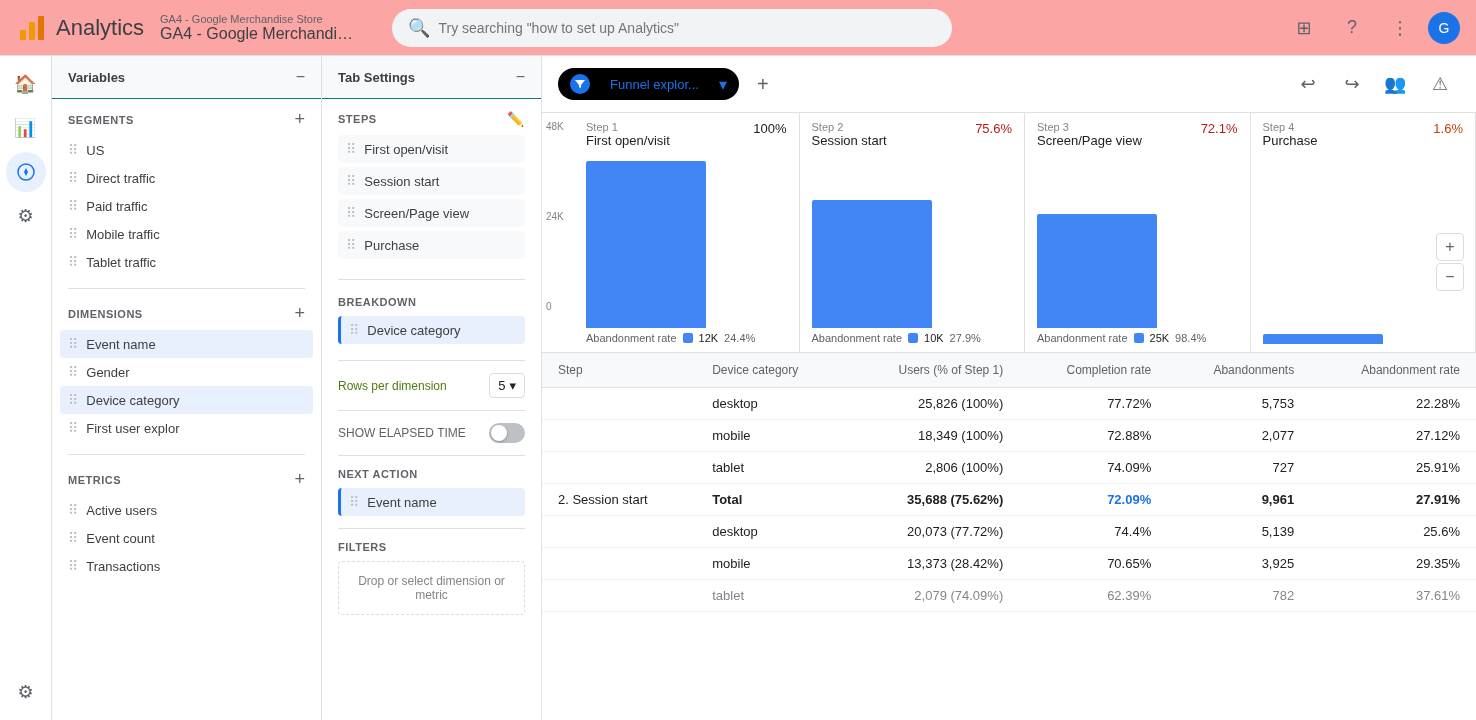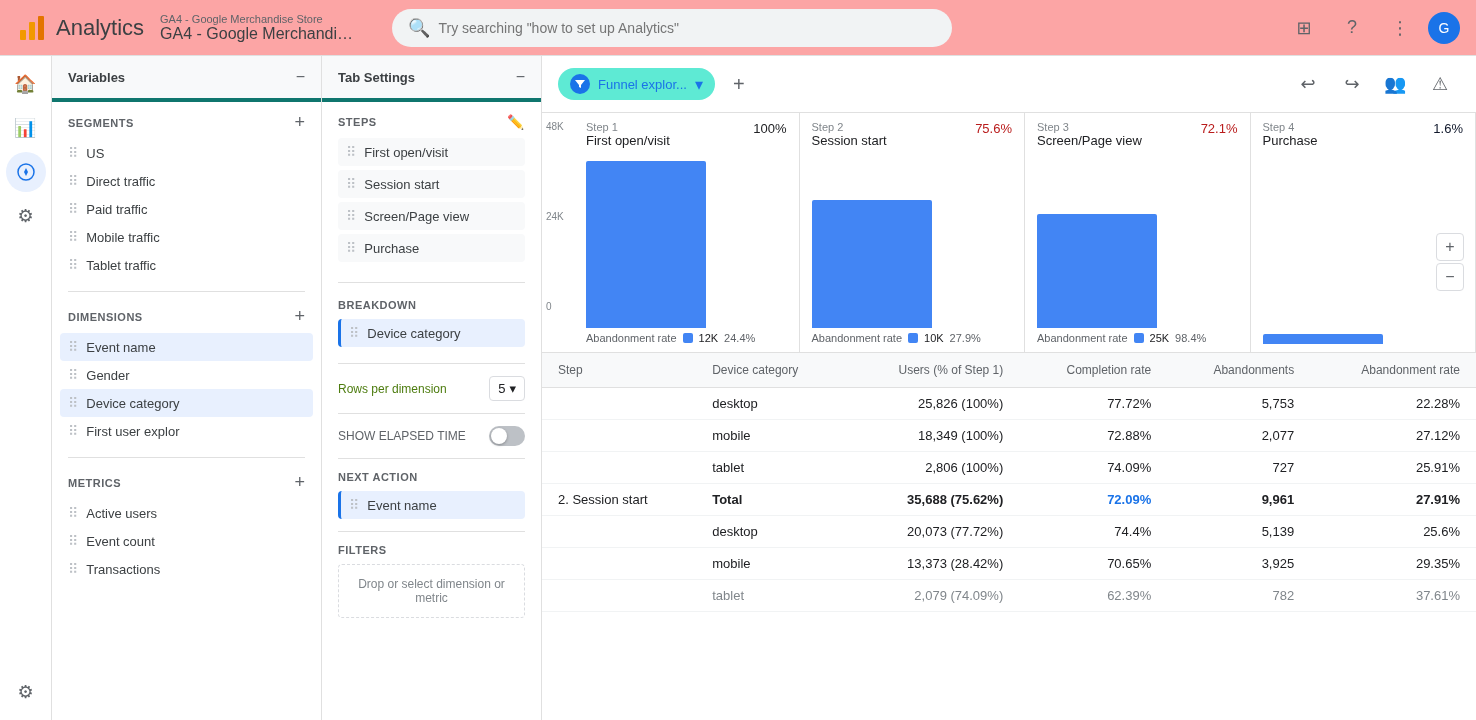--- a/index.html
+++ b/index.html
@@ -10,21 +10,21 @@
     .top-bar { display: flex; align-items: center; height: 56px; background: #fca5a5; border-bottom: 1px solid #e0e0e0; padding: 0 16px; gap: 12px; flex-shrink: 0; }
     .main-area { display: flex; flex: 1; overflow: hidden; }
 
     
     .left-rail { width: 52px; background: #fff; border-right: 1px solid #e0e0e0; display: flex; flex-direction: column; align-items: center; padding: 8px 0; gap: 4px; flex-shrink: 0; }
     .rail-icon { width: 40px; height: 40px; display: flex; align-items: center; justify-content: center; border-radius: 50%; cursor: pointer; color: #5f6368; font-size: 18px; }
     .rail-icon.active { background: #e8f0fe; color: #1a73e8; }
 
     
     .variables-panel { width: 270px; background: #fff; border-right: 1px solid #e0e0e0; display: flex; flex-direction: column; overflow-y: auto; flex-shrink: 0; }
-    .panel-header { display: flex; align-items: center; justify-content: space-between; padding: 12px 16px; border-bottom: 4px solid #0f766e; background: #f8f9fa; }
+    .panel-header { display: flex; align-items: center; justify-content: space-between; padding: 12px 16px; border-bottom: 1px solid #0f766e; background: #f8f9fa; }
     .panel-title { font-size: 13px; font-weight: 600; color: #3c4043; }
     .panel-minimize { color: #5f6368; cursor: pointer; font-size: 16px; }
 
     .section-header { display: flex; align-items: center; justify-content: space-between; padding: 10px 16px 6px; }
     .section-label { font-size: 11px; font-weight: 600; color: #5f6368; letter-spacing: 0.5px; text-transform: uppercase; }
     .section-add { color: #5f6368; cursor: pointer; font-size: 18px; }
 
     .item-list { padding: 0 8px 8px; }
     .list-item { display: flex; align-items: center; padding: 6px 8px; border-radius: 4px; cursor: pointer; gap: 8px; }
     .list-item.highlighted { background: #e8f0fe; }
@@ -69,39 +69,39 @@
     .property-title { font-size: 16px; color: #3c4043; font-weight: 500; max-width: 200px; white-space: nowrap; overflow: hidden; text-overflow: ellipsis; }
     .search-bar { flex: 1; max-width: 560px; display: flex; align-items: center; background: #f1f3f4; border-radius: 24px; padding: 8px 16px; gap: 8px; margin-left: 20px; }
     .search-icon { color: #5f6368; font-size: 18px; }
     .search-input { flex: 1; border: none; background: transparent; font-size: 14px; color: #3c4043; outline: none; }
     .top-actions { margin-left: auto; display: flex; align-items: center; gap: 8px; }
     .action-btn { width: 40px; height: 40px; display: flex; align-items: center; justify-content: center; border-radius: 50%; cursor: pointer; color: #5f6368; font-size: 18px; }
     .avatar { width: 32px; height: 32px; border-radius: 50%; background: #1a73e8; color: #fff; display: flex; align-items: center; justify-content: center; font-size: 14px; font-weight: 500; cursor: pointer; }
 
     
     .explorer-header { display: flex; align-items: center; padding: 8px 16px; border-bottom: 1px solid #e0e0e0; gap: 8px; background: #fff; }
-    .tab-chip { display: flex; align-items: center; gap: 8px; padding: 6px 12px; background: #5eead4; border-radius: 20px; cursor: pointer; }
+    .tab-chip { display: flex; align-items: center; gap: 20px; padding: 6px 12px; background: #000000; border-radius: 20px; cursor: pointer; }
     .tab-chip-icon { width: 20px; height: 20px; background: #1a73e8; border-radius: 50%; display: flex; align-items: center; justify-content: center; }
     .tab-chip-icon svg { width: 12px; height: 12px; fill: #fff; }
     .tab-chip-text { font-size: 13px; color: #1a73e8; font-weight: 500; }
     .tab-chip-arrow { color: #1a73e8; font-size: 16px; }
     .add-tab { width: 32px; height: 32px; display: flex; align-items: center; justify-content: center; border-radius: 50%; cursor: pointer; color: #5f6368; font-size: 20px; }
     .explorer-actions { margin-left: auto; display: flex; align-items: center; gap: 4px; }
 
     
     .chart-area { display: flex; flex-direction: column; flex: 1; overflow: hidden; }
     .funnel-chart { display: flex; height: 240px; border-bottom: 1px solid #e0e0e0; position: relative; overflow: hidden; }
     .funnel-step { flex: 1; display: flex; flex-direction: column; border-right: 1px solid #e0e0e0; padding: 8px 12px; min-width: 0; }
     .funnel-step:last-child { border-right: none; }
     .step-header { display: flex; align-items: flex-start; justify-content: space-between; margin-bottom: 4px; }
     .step-num { font-size: 11px; color: #80868b; }
     .step-name { font-size: 13px; font-weight: 500; color: #202124; }
     .step-pct { font-size: 13px; font-weight: 500; }
     .step-pct.green { color: #b91c1c; }
-    .step-pct.red { color: #0f172a; }
+    .step-pct.red { color: #c2410c; }
     .chart-body { flex: 1; position: relative; display: flex; align-items: flex-end; }
     .bar { background: #4285f4; border-radius: 2px 2px 0 0; width: 100%; }
     .abandonment-info { display: flex; align-items: center; gap: 6px; margin-top: 4px; }
     .abandon-label { font-size: 11px; color: #5f6368; }
     .abandon-badge { width: 10px; height: 10px; background: #4285f4; border-radius: 2px; flex-shrink: 0; }
     .abandon-count { font-size: 11px; font-weight: 500; color: #202124; }
     .abandon-pct { font-size: 11px; color: #5f6368; }
 
     
     .data-table-wrapper { flex: 1; overflow: auto; }

